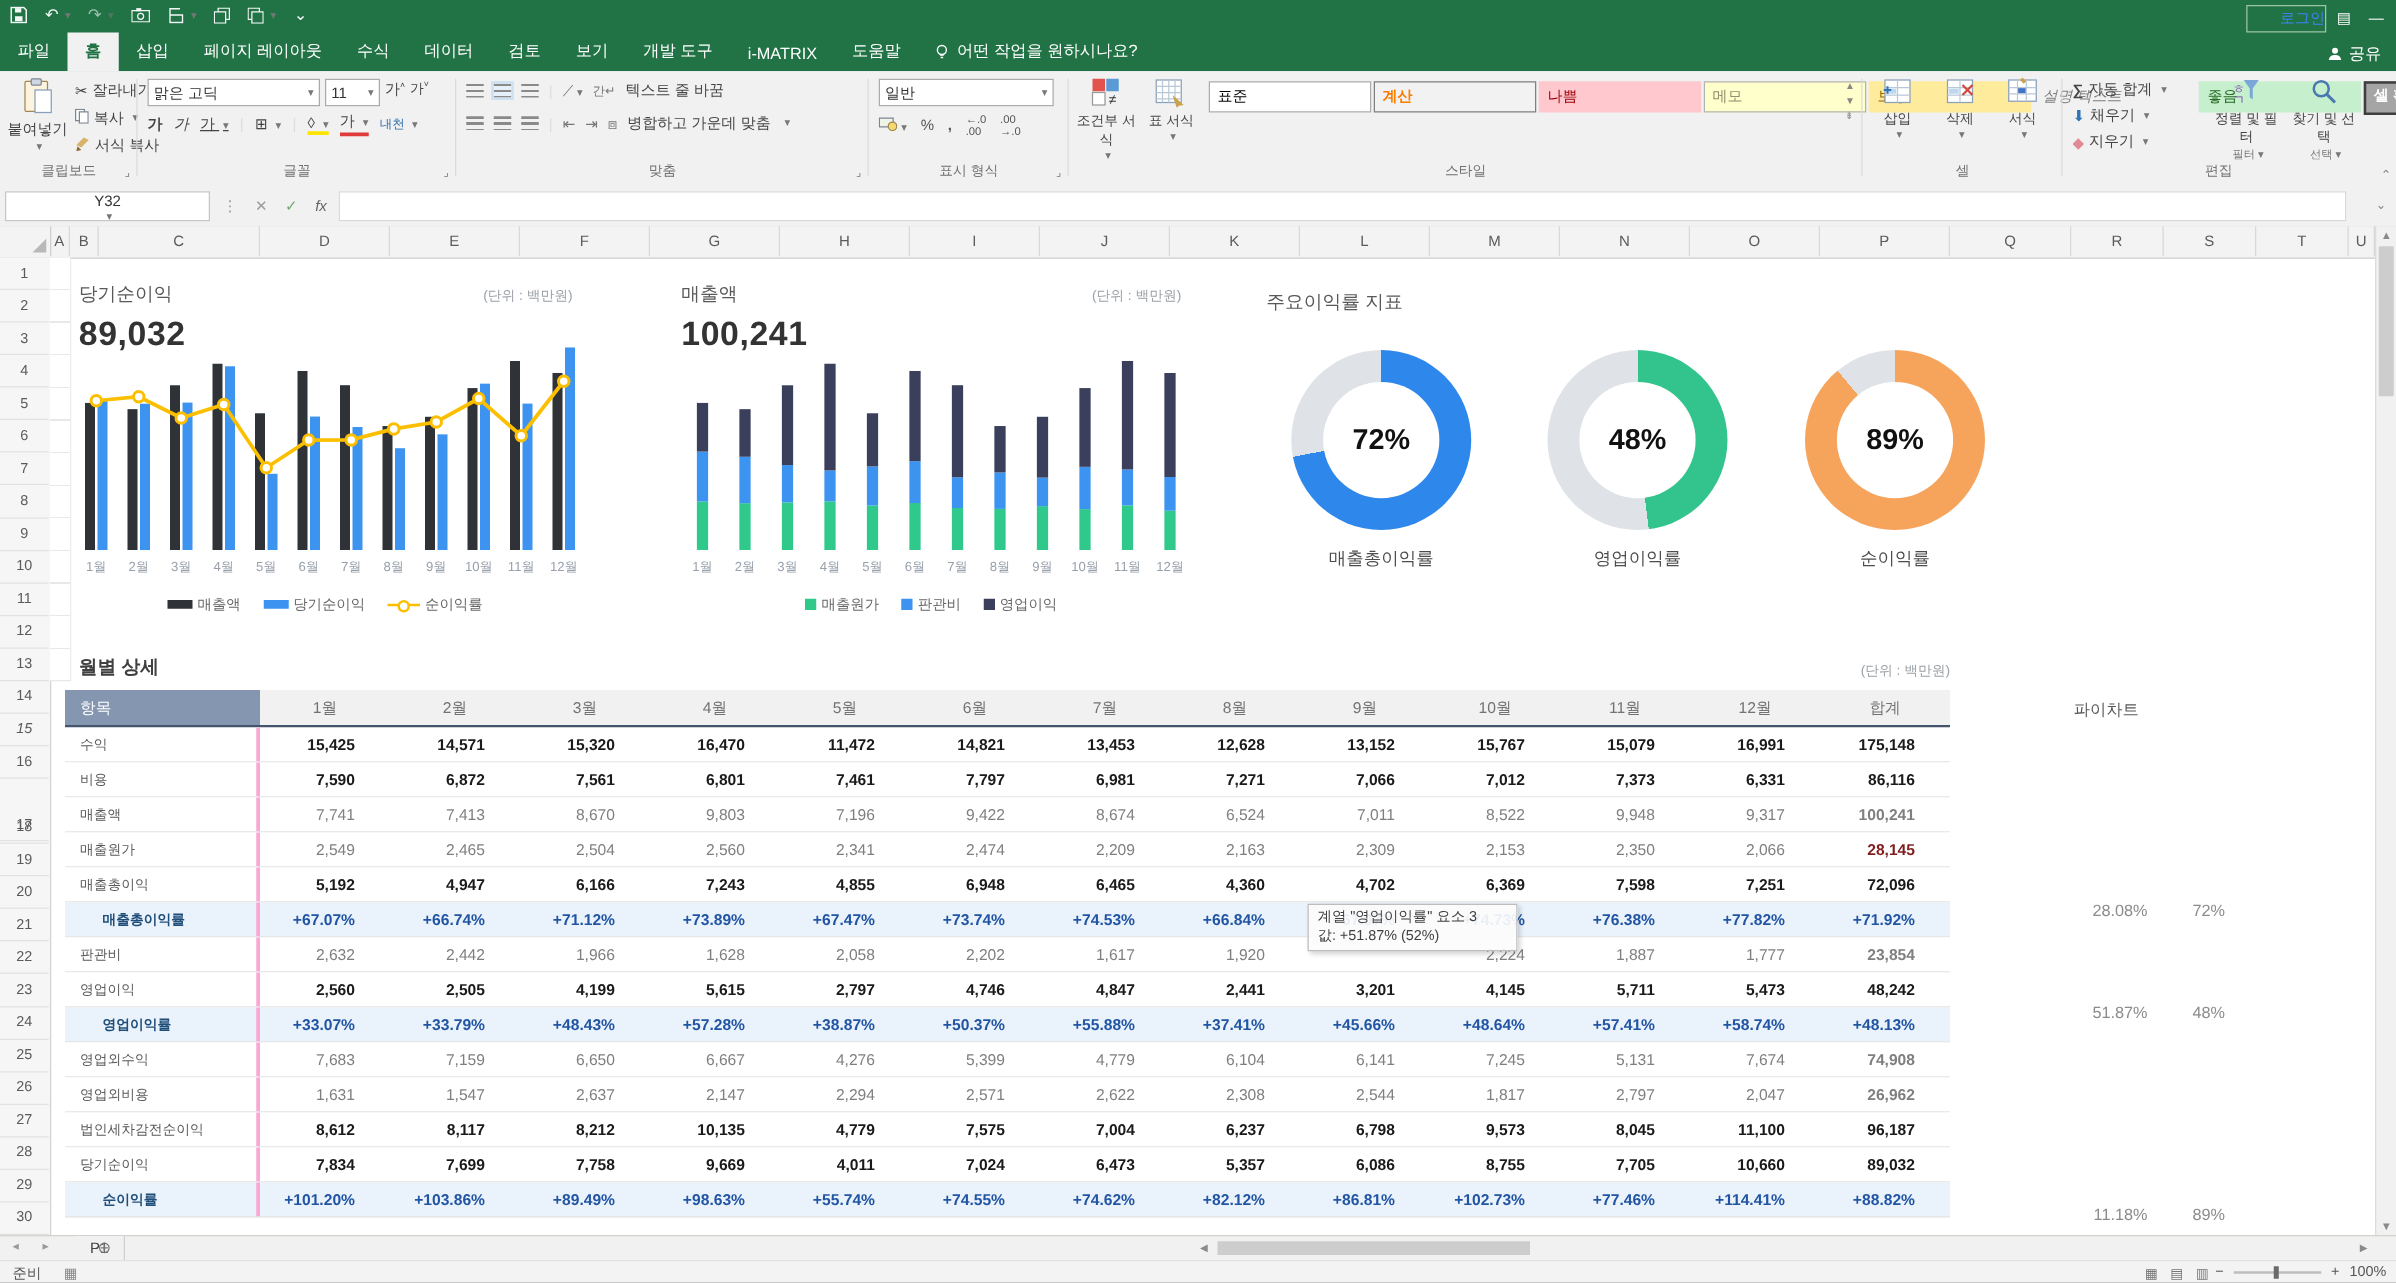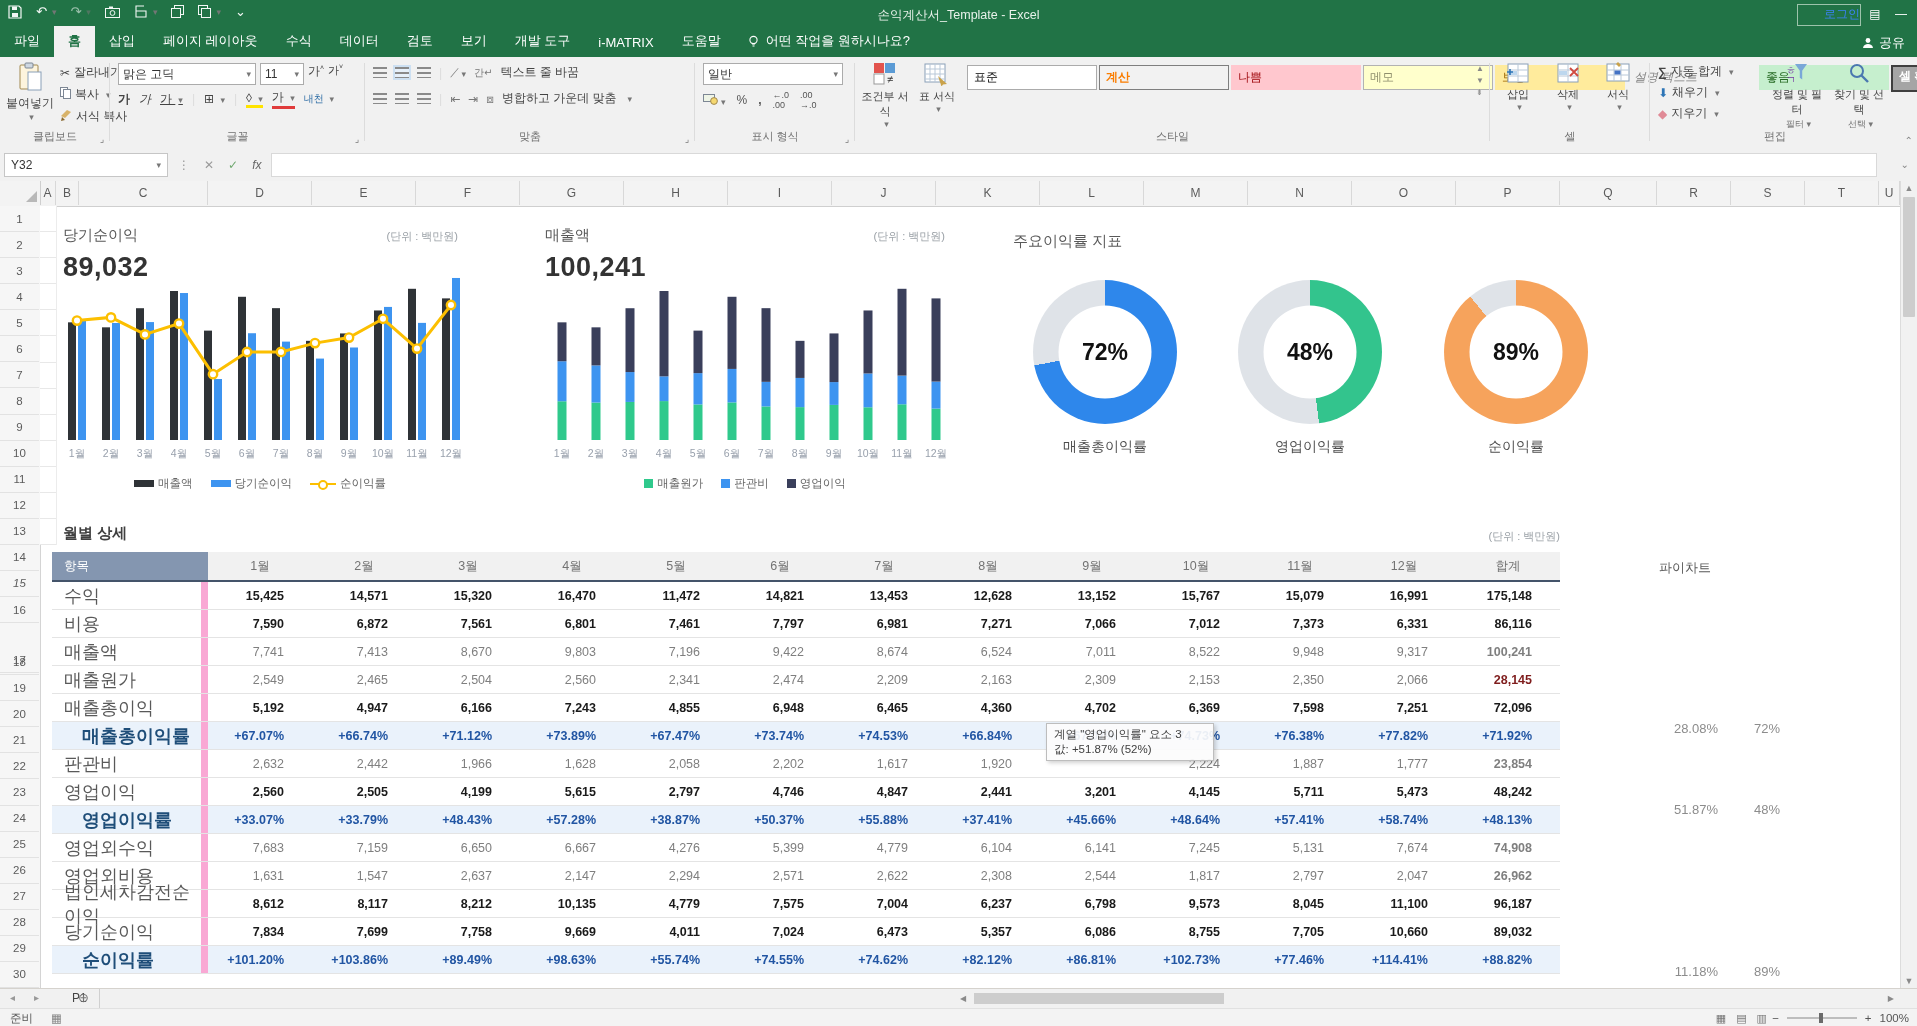--- a/index.html
+++ b/index.html
@@ -44,21 +44,21 @@
   .s-neutral{background:#ffeb9c;color:#9c6500;}
   .s-good{background:#c6efce;color:#276b24;}
   .s-calc{background:#f2f2f2;color:#fa7d00;border-color:#7f7f7f;font-weight:bold;}
   .s-memo{background:#ffffcc;color:#8f8f6d;border-color:#b2b2b2;}
   .s-expl{color:#7f7f7f;font-style:italic;}
   .s-check{background:#a5a5a5;color:#fff;font-weight:bold;border:2px solid #3f3f3f;line-height:19px;}
 
   
   .fbar{left:0;top:148px;width:1917px;height:33px;background:#f1f1f1;border-bottom:1px solid #d5d2cd;display:flex;align-items:center;}
   .namebox{width:150px;height:22px;background:#fff;border:1px solid #c6c6c6;margin-left:4px;display:flex;
-           align-items:center;justify-content:space-between;padding:0 6px;font-size:12px;color:#333;}
+           align-items:center;justify-content:space-between;padding:0 6px;font-size:12px;color:#333;flex-direction:column;}
   .fx-icons{display:flex;gap:14px;margin:0 10px;color:#9a9a9a;font-size:12px;align-items:center;}
   .finput{flex:1;height:22px;background:#fff;border:1px solid #d9d9d9;margin-right:24px;}
 
   
   .colhdr{left:0;top:181px;width:1900px;height:25px;background:#f3f3f3;border-bottom:1px solid #cfcfcf;}
   .colcell{position:absolute;top:0;height:24px;border-right:1px solid #d8d8d8;color:#5b5b5b;
            font-size:12px;text-align:center;line-height:24px;cursor:pointer;}
   .corner{position:absolute;left:0;top:0;width:40px;height:24px;border-right:1px solid #cfcfcf;cursor:pointer;}
   .corner:after{content:"";position:absolute;right:3px;bottom:3px;border-left:11px solid transparent;border-bottom:11px solid #b8b8b8;}
   .rowhdrs{left:0;top:206px;width:40px;height:782px;background:#f6f6f6;border-right:1px solid #d4d4d4;}
@@ -93,22 +93,22 @@
   .lg-it{display:flex;align-items:center;gap:4px;}
   .donut{position:absolute;border-radius:50%;}
   .donut .hole{position:absolute;left:50%;top:50%;transform:translate(-50%,-50%);width:93px;height:93px;
                background:#fff;border-radius:50%;display:flex;align-items:center;justify-content:center;
                font-size:23px;font-weight:bold;color:#111;}
   .donut-label{position:absolute;width:160px;text-align:center;font-size:14px;color:#4d4d4d;}
 
   
   .tbl{left:52px;top:552px;width:1508px;}
   .trow{display:flex;height:27px;align-items:stretch;border-bottom:1px solid #e4e4e4;background:#fff;}
-  .trow .lc{width:156px;padding-left:12px;display:flex;align-items:center;font-size:18px;color:#595959;
-            border-right:7px solid #f9a8d4;box-sizing:border-box;}
+  .trow .lc{width:156px;padding-left:12px;display:flex;align-items:center;font-size:11px;color:#595959;
+            border-right:3px solid #f9a8d4;box-sizing:border-box;}
   .trow .vc{width:104px;display:flex;align-items:center;justify-content:flex-end;padding-right:28px;
             box-sizing:border-box;font-size:12.5px;color:#7f7f7f;}
   .thead{height:28px;border-bottom:2px solid #44546a;}
   .thead .lc{background:#8496b0;color:#fff;font-size:12.5px;border-right:none;}
   .thead .vc{background:#f1f1f1;color:#737373;justify-content:center;padding-right:0;}
   .r-bold .vc{color:#1a1a1a;font-weight:bold;}
   .r-rate{background:#eaf2fb;}
   .r-rate .lc{color:#1f4e79;font-weight:bold;padding-left:30px;}
   .r-rate .vc{color:#2155a3;font-weight:bold;}
   .pieval{position:absolute;font-size:13px;color:#8c8c8c;text-align:right;}
@@ -153,21 +153,20 @@
       </span>
     <span class="qi">
         <svg width="13" height="13" viewBox="0 0 13 13">
           <rect x="0.5" y="0.5" width="9" height="9" fill="none" stroke="#fff"></rect>
           <rect x="3.5" y="3.5" width="9" height="9" fill="#217346" stroke="#fff"></rect>
         </svg>
         <span class="ddarrow">▾</span>
       </span>
     <span class="qi">⌄</span>
   </div>
-  <div class="abs title-text">손익계산서_Template  -  Excel</div>
   <div class="abs login-btn">로그인</div>
   <div class="abs winbtns">
     <div>▤</div>
     <div>—</div>
     <div>▢</div>
 
   </div>
 
   <div class="abs menubar">
     <div id="menu-tabs" style="display:flex;align-items:flex-end;">

